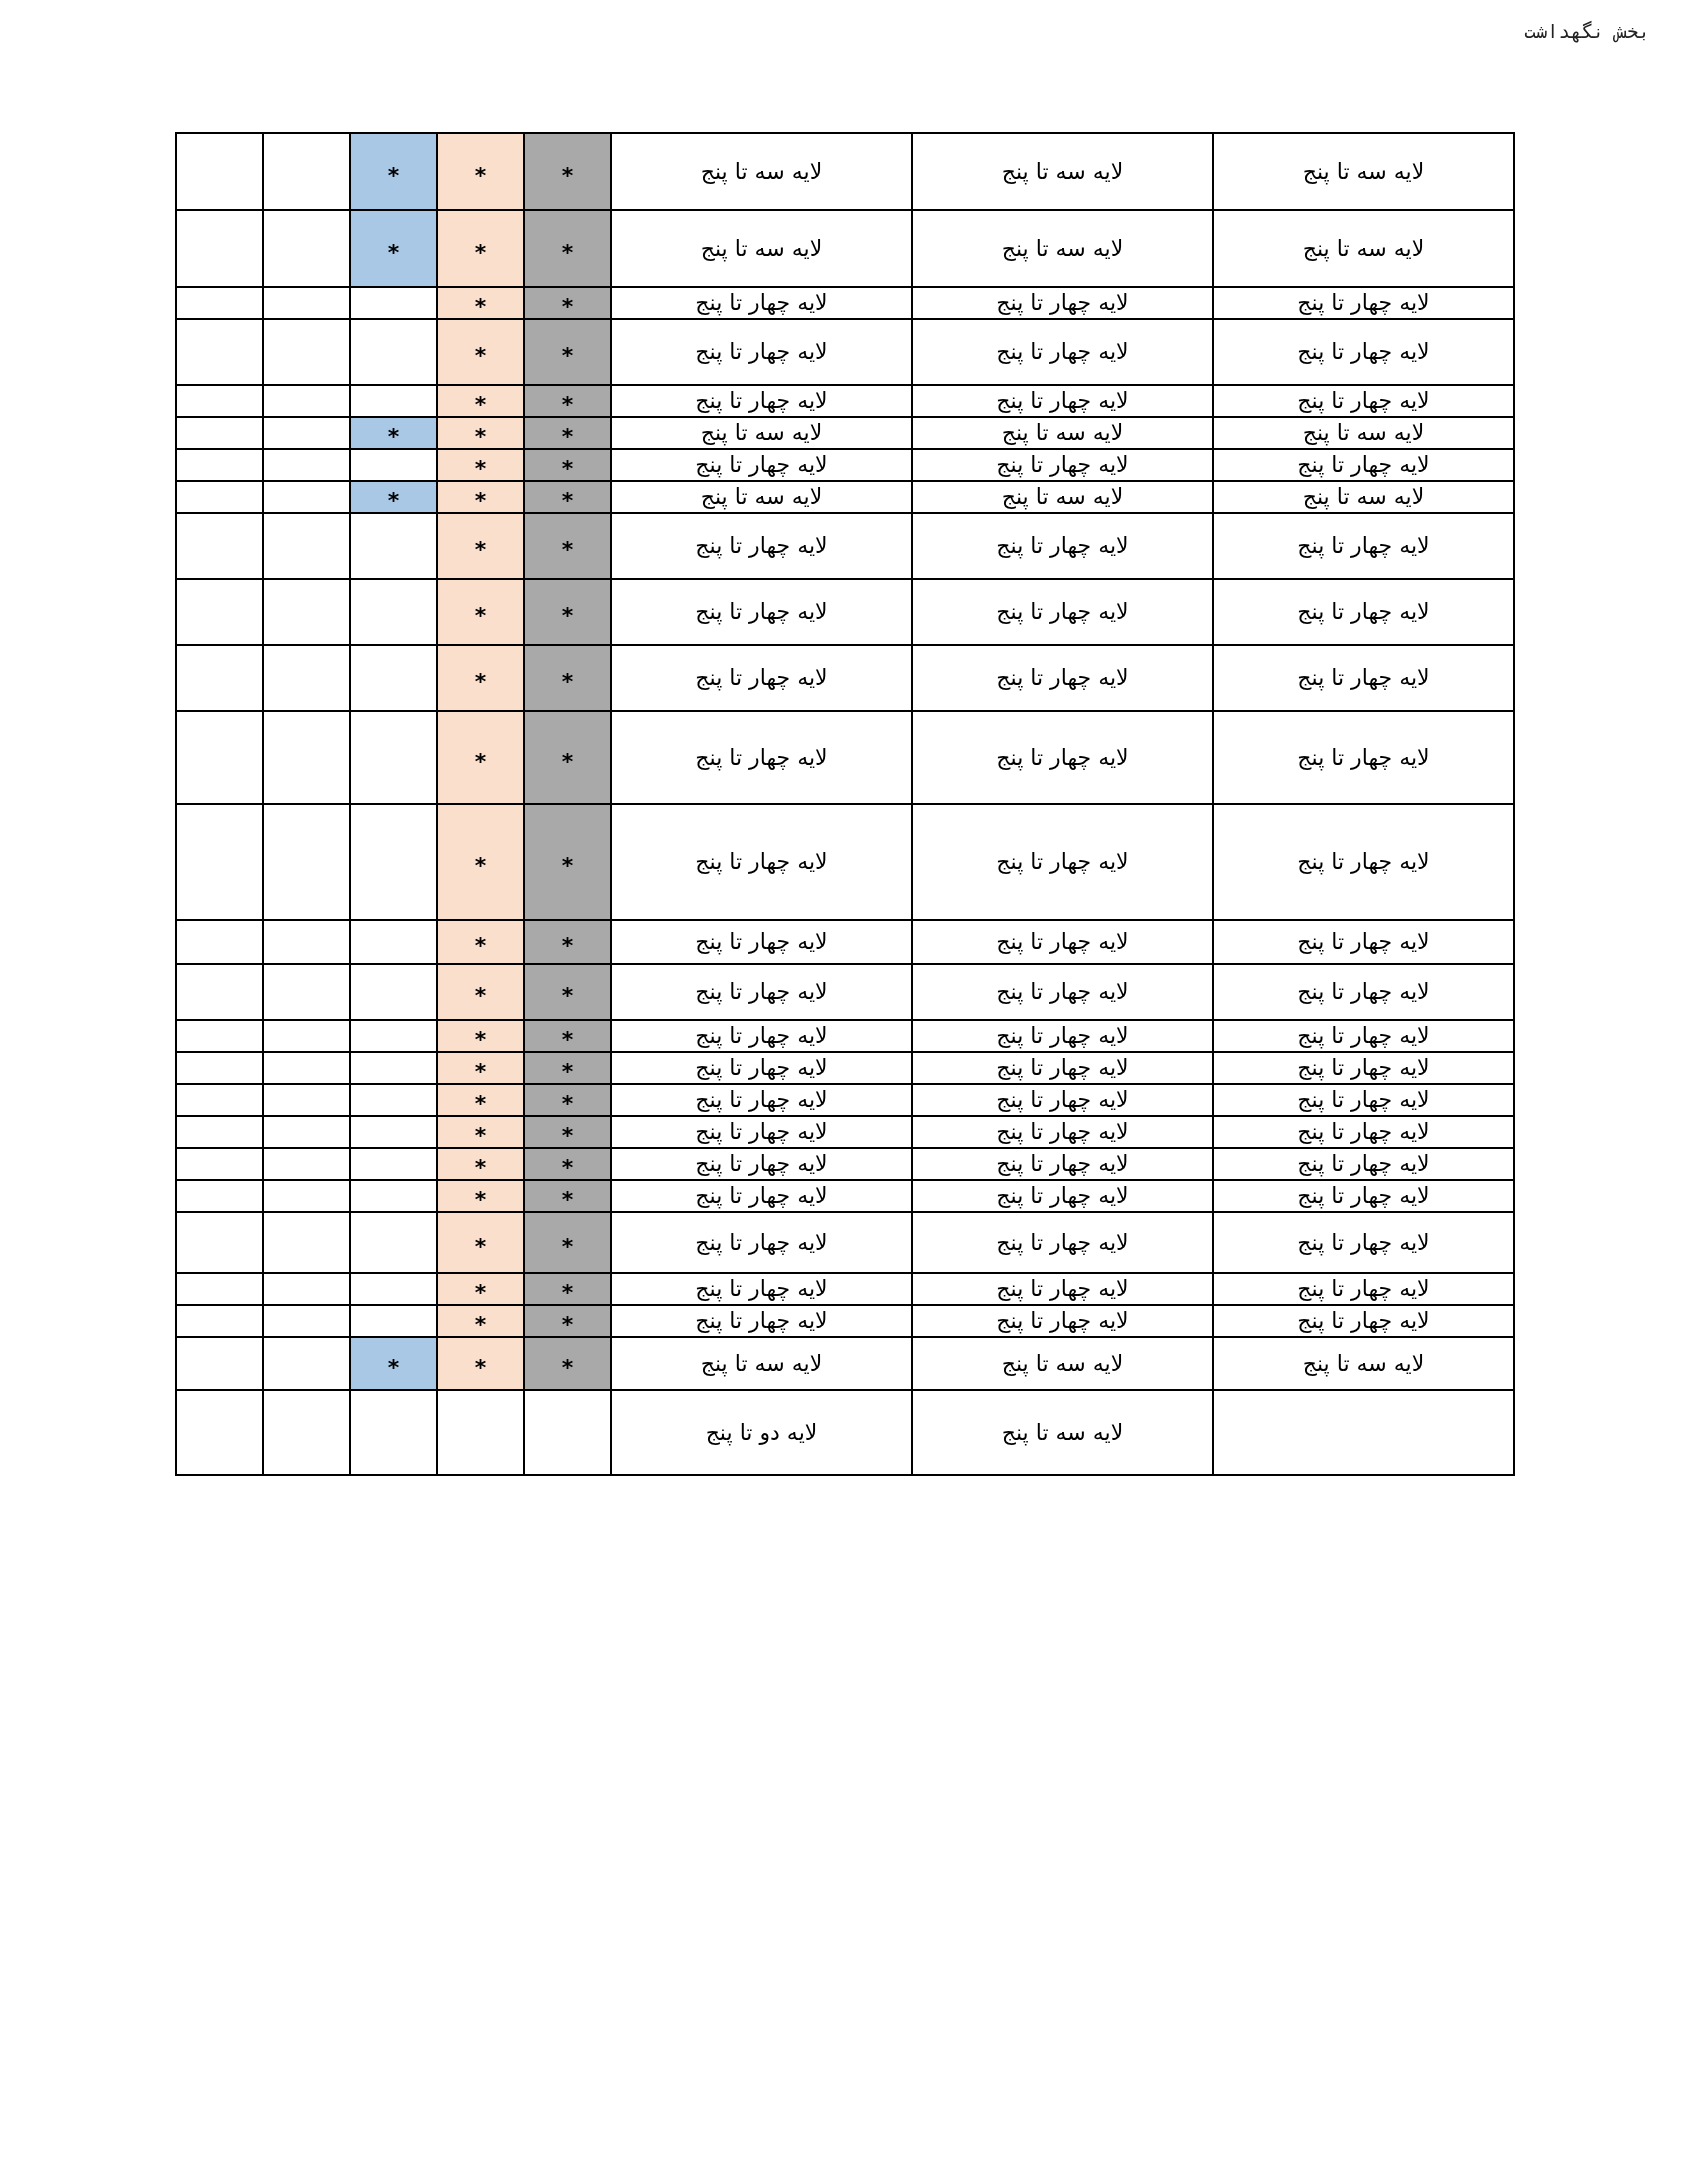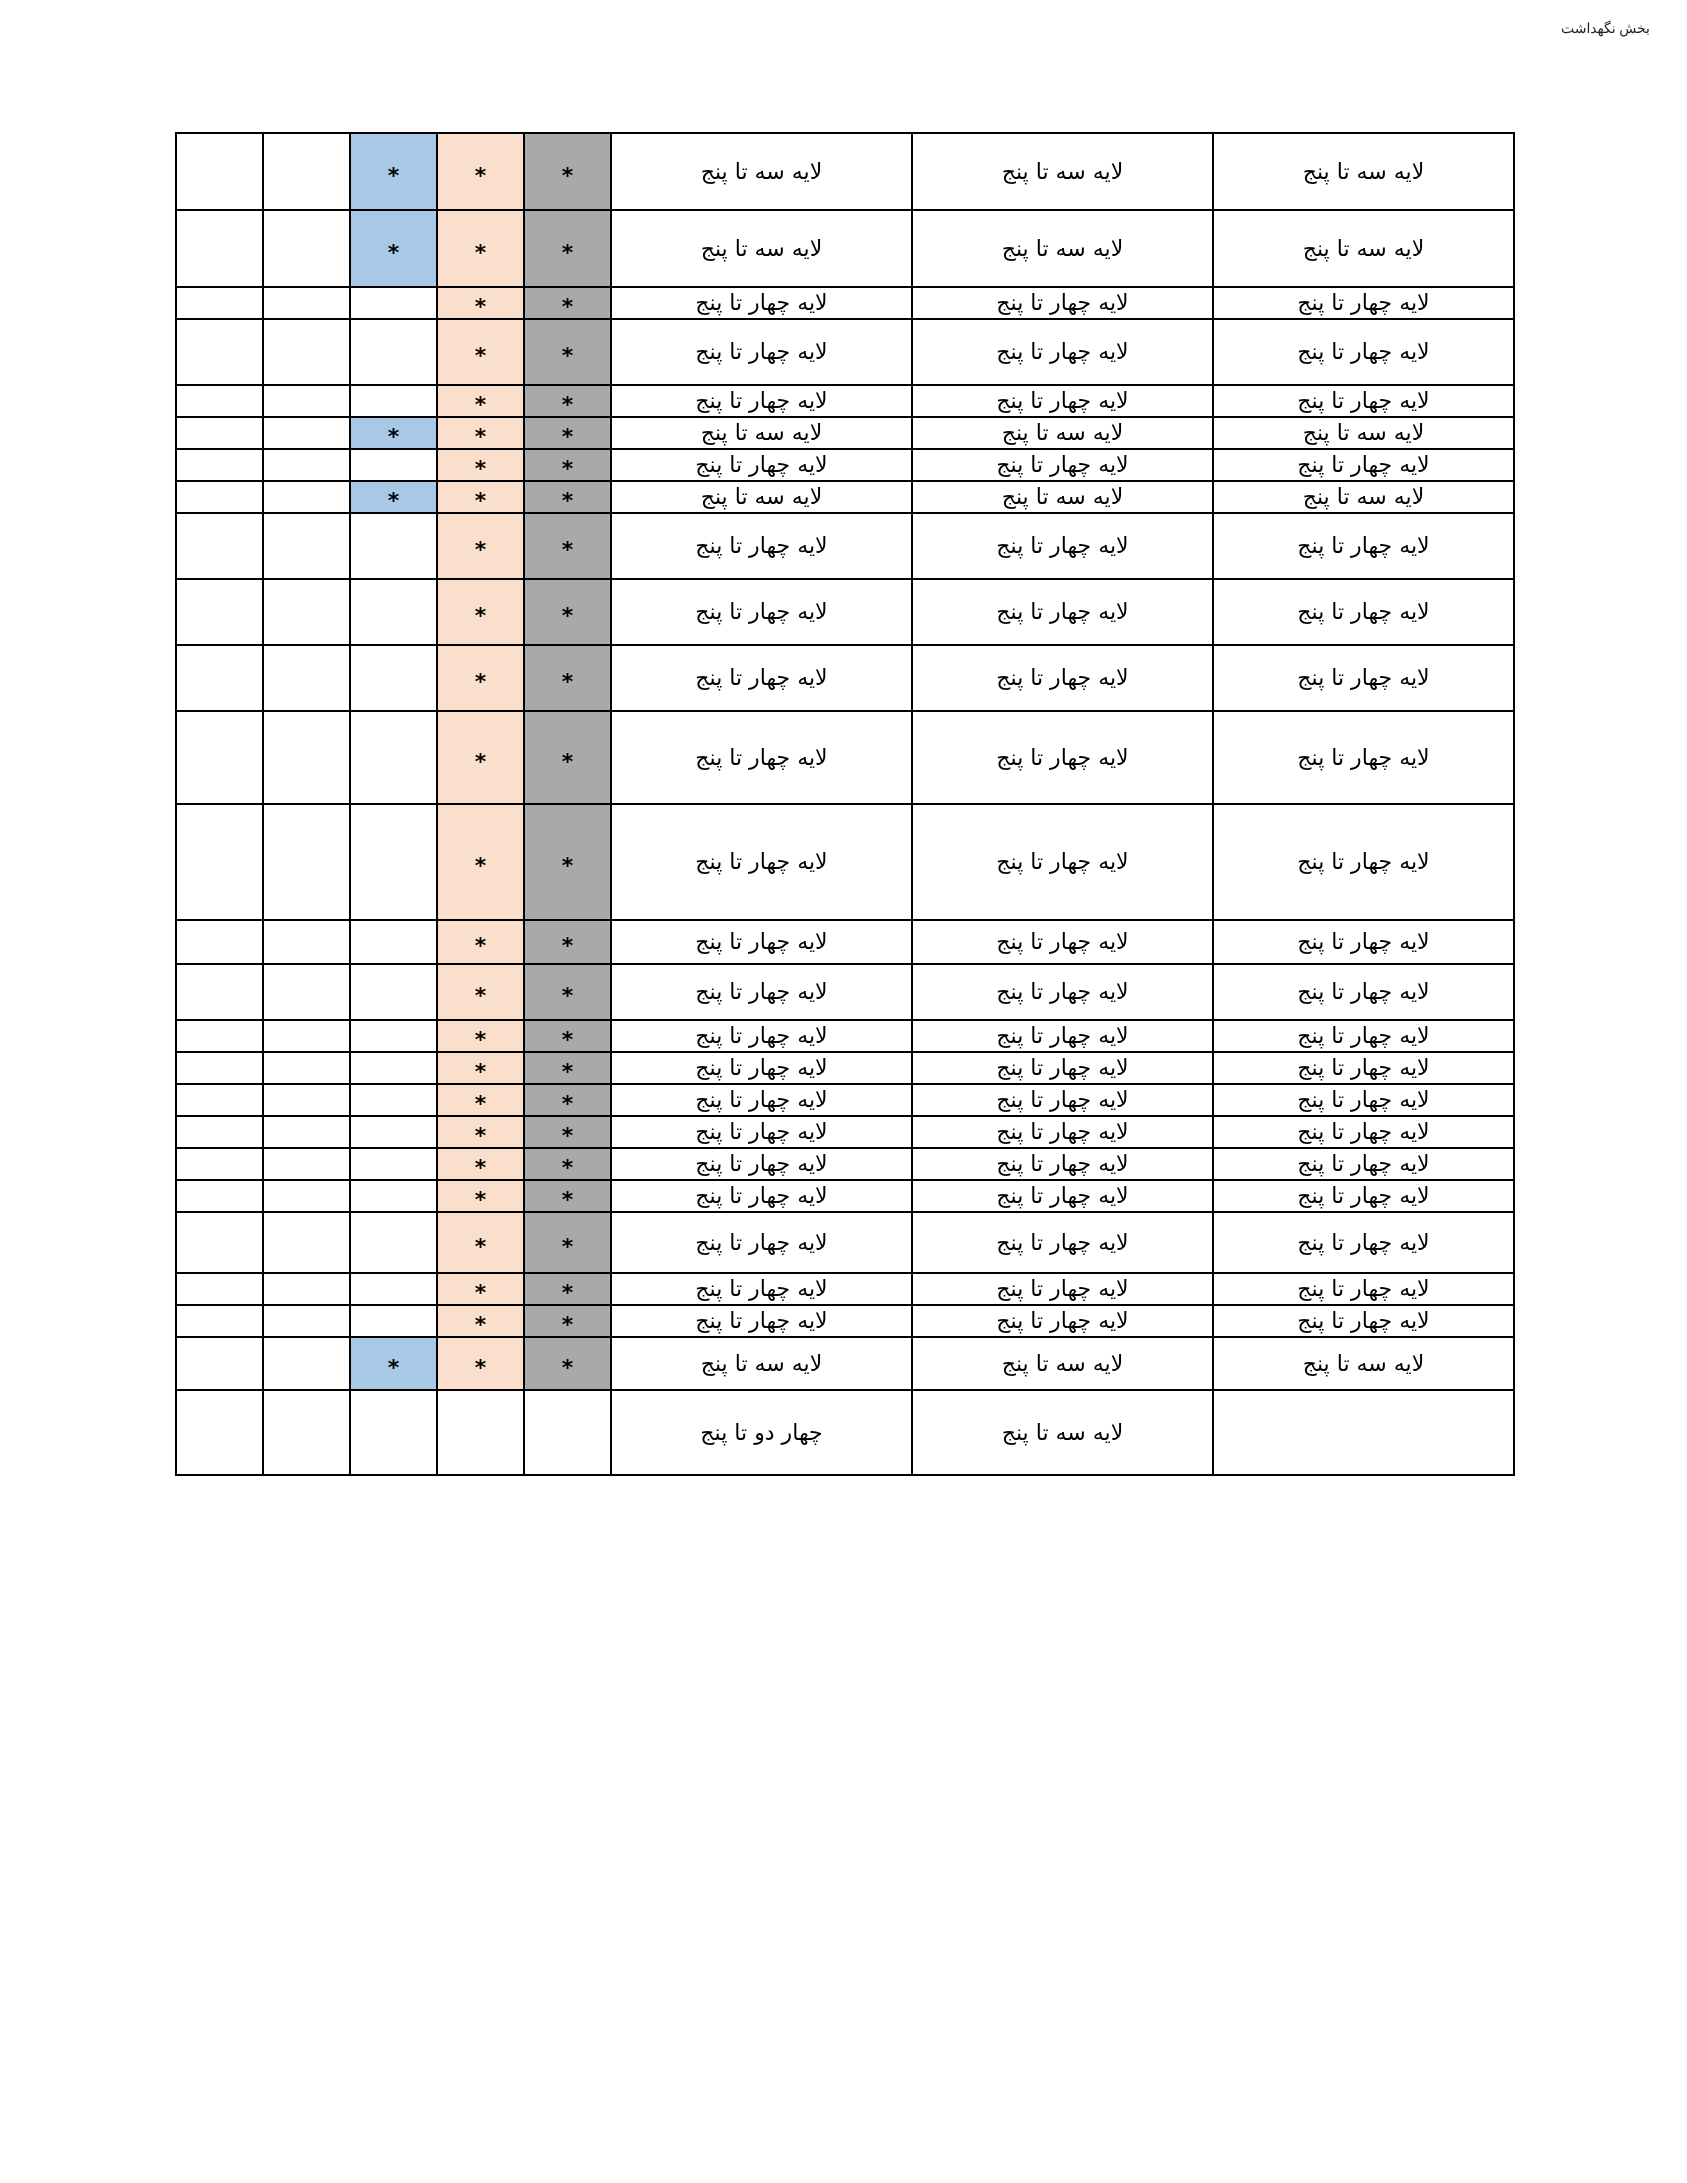--- a/index.html
+++ b/index.html
@@ -20,22 +20,22 @@
     position: absolute;
     top: 13.2px;
     left: 0;
     right: 0;
     height: 53px;
   }
   .header-mark {
     position: absolute;
     top: 6.6px;
     right: 37px;
-    font-family: Liberation Serif, serif;
-    font-size: 14px;
+    font-family: Liberation Mono, monospace;
+    font-size: 19px;
     color: #222;
     direction: rtl;
     letter-spacing: 0;
     white-space: nowrap;
   }
 
   
   .table-wrap {
     position: absolute;
     top: 132px;
@@ -351,21 +351,21 @@
           <td class="txt">لایه سه تا پنج</td>
           <td class="mark fill-gray"><span class="star">*</span></td>
           <td class="mark fill-peach"><span class="star">*</span></td>
           <td class="mark fill-blue"><span class="star">*</span></td>
           <td class="mark fill-none"></td>
           <td class="mark fill-none"></td>
         </tr>
         <tr style="height: 85px;">
           <td class="txt"></td>
           <td class="txt">لایه سه تا پنج</td>
-          <td class="txt">چهار دو تا پنج</td>
+          <td class="txt">لایه دو تا پنج</td>
           <td class="mark fill-none"></td>
           <td class="mark fill-none"></td>
           <td class="mark fill-none"></td>
           <td class="mark fill-none"></td>
           <td class="mark fill-none"></td>
         </tr>
       </tbody>
   </table>
 </div>
 

